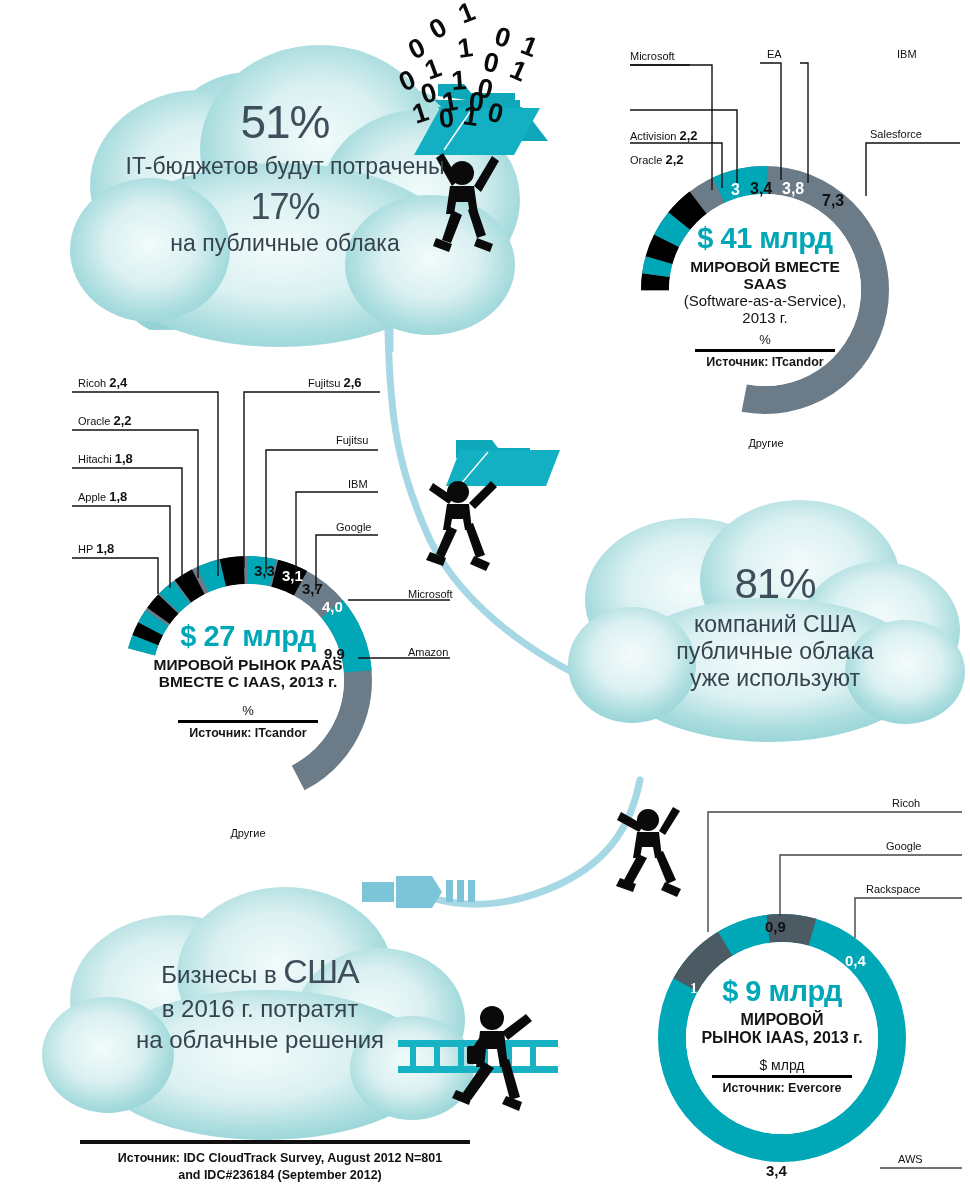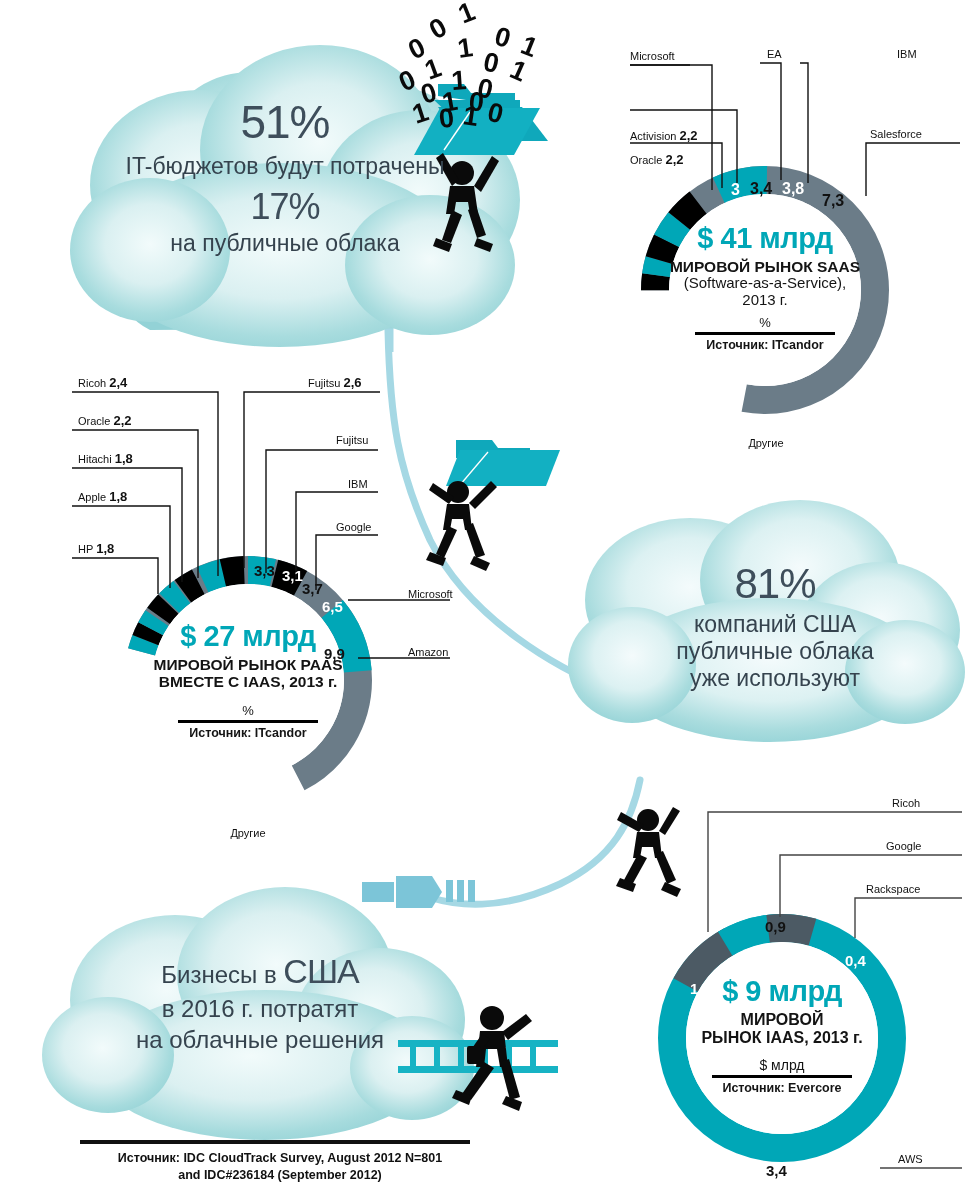--- a/index.html
+++ b/index.html
@@ -316,21 +316,21 @@
   <div class="abs" style="left:90px; top:952px; width:340px; text-align:center;">
     <div style="font-size:24px; color:#35434e;">
       <span>Бизнесы в </span><span class="big-num" style="font-size:34px;">США</span>
     </div>
     <div class="sub-line" style="font-size:24px; margin-top:4px;">в 2016 г. потратят</div>
     <div class="sub-line" style="font-size:24px; margin-top:3px;">на облачные решения</div>
   </div>
 
   <div class="abs" style="left:669px; top:222px; width:192px; text-align:center;">
     <div class="donut-amount" style="font-size:29px;">$ 41 млрд</div>
-    <div class="donut-title" style="font-size:15.5px; margin-top:3px;">МИРОВОЙ РЫНОК SAAS</div>
+    <div class="donut-title" style="font-size:15.5px; margin-top:3px;">МИРОВОЙ ВМЕСТЕ SAAS</div>
     <div class="donut-title" style="font-size:15px; font-weight:normal;">(Software-as-a-Service),</div>
     <div class="donut-title" style="font-size:15px; font-weight:normal;">2013 г.</div>
     <div class="donut-unit" style="font-size:13px; margin-top:6px;">%</div>
     <div class="donut-rule" style="position:relative; width:140px; margin:2px auto 3px;"></div>
     <div class="donut-source" style="font-size:12.5px;">Источник: ITcandor</div>
   </div>
 
   <div class="seg-label on-black" style="left:731px; top:181px; font-size:16px;">3</div>
   <div class="seg-label on-dark" style="left:750px; top:180px; font-size:16px; color:#111;">3,4</div>
   <div class="seg-label on-black" style="left:782px; top:180px; font-size:16px;">3,8</div>
@@ -354,21 +354,21 @@
     <div class="donut-title" style="font-size:15.5px; margin-top:3px;">МИРОВОЙ РЫНОК PAAS</div>
     <div class="donut-title" style="font-size:15.5px;">ВМЕСТЕ С IAAS, 2013 г.</div>
     <div class="donut-unit" style="font-size:13px; margin-top:12px;">%</div>
     <div class="donut-rule" style="position:relative; width:140px; margin:2px auto 3px;"></div>
     <div class="donut-source" style="font-size:12.5px;">Источник: ITcandor</div>
   </div>
 
   <div class="seg-label" style="left:254px; top:562px; font-size:15px; color:#111;">3,3</div>
   <div class="seg-label on-black" style="left:282px; top:567px; font-size:15px;">3,1</div>
   <div class="seg-label" style="left:302px; top:580px; font-size:15px; color:#111;">3,7</div>
-  <div class="seg-label on-black" style="left:322px; top:598px; font-size:15px;">6,5</div>
+  <div class="seg-label on-black" style="left:322px; top:598px; font-size:15px;">4,0</div>
   <div class="seg-label" style="left:324px; top:645px; font-size:15px; color:#111;">9,9</div>
   <div class="others-label" style="left:198px; top:808px; width:100px;">
     <div class="others-val" style="font-size:16px;">63,4</div>
     <div class="others-cap" style="margin-top:1px;">Другие</div>
   </div>
 
   <div class="lead-label" style="left:78px; top:375px;"><span>Ricoh</span>
        <b>2,4</b></div>
   <div class="lead-label" style="left:78px; top:413px;"><span>Oracle</span>
        <b>2,2</b></div>
@@ -389,21 +389,21 @@
 
   <div class="abs" style="left:686px; top:975px; width:192px; text-align:center;">
     <div class="donut-amount" style="font-size:29px;">$ 9 млрд</div>
     <div class="donut-title" style="font-size:16px; margin-top:3px;">МИРОВОЙ</div>
     <div class="donut-title" style="font-size:16px;">РЫНОК IAAS, 2013 г.</div>
     <div class="donut-unit" style="font-size:14px; margin-top:10px;">$ млрд</div>
     <div class="donut-rule" style="position:relative; width:140px; margin:2px auto 3px;"></div>
     <div class="donut-source" style="font-size:12.5px;">Источник: Evercore</div>
   </div>
 
-  <div class="seg-label on-dark" style="left:690px; top:980px; font-size:15px;">1,0</div>
+  <div class="seg-label on-dark" style="left:690px; top:980px; font-size:15px;font-family:Liberation Serif, serif;">1,0</div>
   <div class="seg-label" style="left:765px; top:918px; font-size:15px; color:#111;">0,9</div>
   <div class="seg-label on-dark" style="left:845px; top:952px; font-size:15px;">0,4</div>
   <div class="seg-label" style="left:766px; top:1162px; font-size:15px; color:#111;">3,4</div>
 
   <div class="lead-label" style="left:892px; top:797px;"><span>Ricoh</span></div>
   <div class="lead-label" style="left:886px; top:840px;"><span>Google</span></div>
   <div class="lead-label" style="left:866px; top:883px;"><span>Rackspace</span></div>
   <div class="lead-label" style="left:898px; top:1153px;"><span>AWS</span></div>
 
   <div class="footer-rule" style="left:80px; top:1140px; width:390px;"></div>

